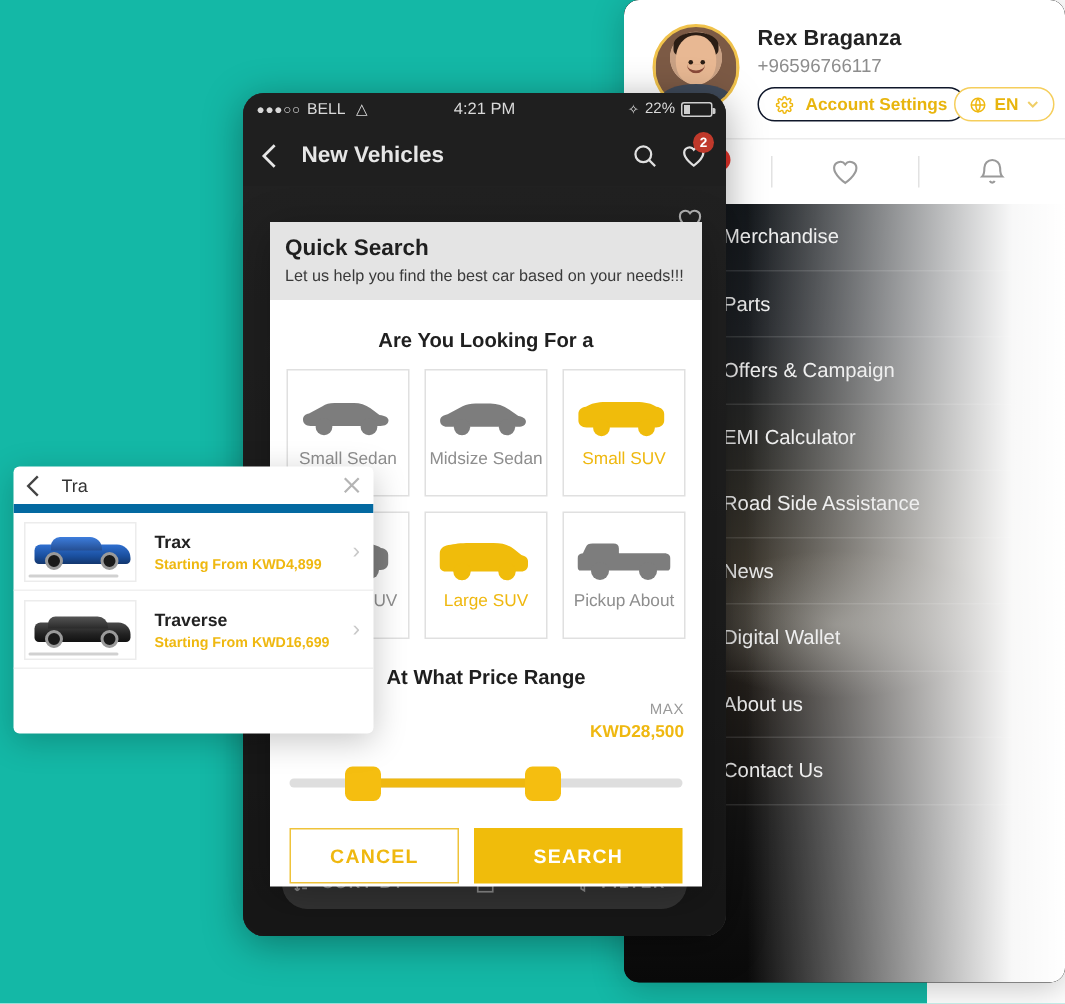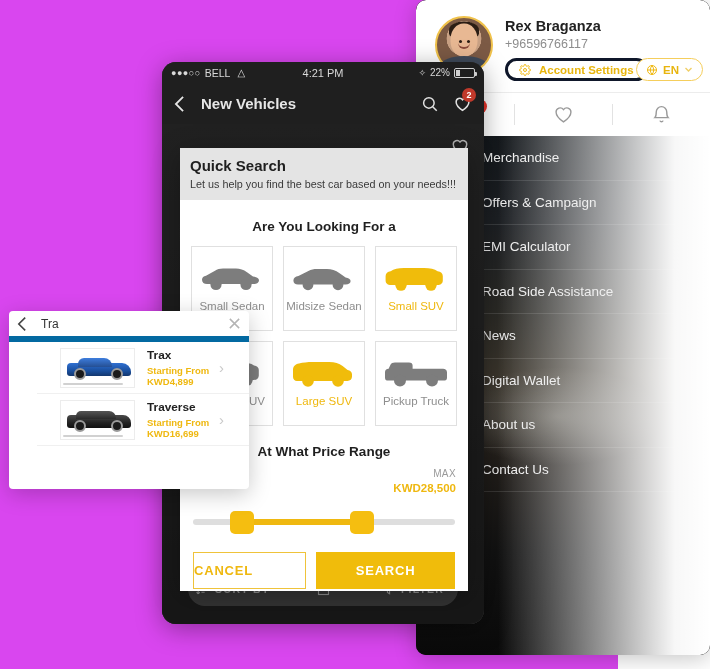--- a/index.html
+++ b/index.html
@@ -2,21 +2,21 @@
 <html><head>
 <meta charset="utf-8">
 <style>
   * { box-sizing: border-box; margin: 0; padding: 0; }
   html, body {
     width: 710px; height: 669px;
     background: #ffffff;
     font-family: "Liberation Sans", sans-serif;
     overflow: hidden;
   }
-  #stage { position: relative; width: 618px; height: 669px; background: #d946ef; }
+  #stage { position: relative; width: 618px; height: 669px; background: #14b8a6; }
 
   
   .right-panel {
     position: absolute; left: 416px; top: 0; width: 294px; height: 655px;
     border-radius: 10px; overflow: hidden;
     box-shadow: 0 4px 22px rgba(0,0,0,0.22);
     background: #111;
   }
   .acct-card {
     position: relative; width: 100%; height: 136px; background: #fff;
@@ -56,21 +56,21 @@
     position: absolute; left: 89px; top: 18px;
     font-size: 14.5px; font-weight: bold; color: #222;
   }
   .acct-phone {
     position: absolute; left: 89px; top: 37px;
     font-size: 12.5px; color: #8d8d8d;
   }
   .btn-acct {
     position: absolute; left: 89px; top: 58px; height: 23px;
     display: flex; align-items: center; gap: 8px;
-    padding: 0 11px; border: 3px solid #0f172a; border-radius: 12px;
+    padding: 0 11px; border: 1px solid #0f172a; border-radius: 12px;
     color: #E8B50E; font-size: 11.5px; font-weight: bold; background: #fff;
     cursor: pointer;
   }
   .btn-lang {
     position: absolute; left: 220px; top: 58px; height: 23px;
     display: flex; align-items: center; gap: 5px;
     padding: 0 9px; border: 1px solid #F5CE5C; border-radius: 12px;
     color: #E8B50E; font-size: 11.5px; font-weight: bold; background: #fff;
     cursor: pointer;
   }
@@ -208,21 +208,21 @@
   .slider .knob {
     position:absolute; top:1px; width:24px; height:23px; border-radius:5px;
     background:#F5BE10; cursor:pointer;
   }
   .slider .knob.k1 { left: 14%; } .slider .knob.k2 { left: 60%; }
 
   .modal-actions { display: flex; gap: 10px; padding: 18px 13px 0; }
   .btn-cancel {
     flex: 1; height: 37px; border: 1px solid #EFC33A; background: #fff;
     color: #EFB810; font-size: 13px; font-weight: bold; letter-spacing: 0.8px;
-    display:flex; align-items:center; cursor: pointer;
+    display:flex; align-items:center; justify-content:center; cursor: pointer;
   }
   .btn-search {
     flex: 1.25; height: 37px; border: none; background: #F0BC0B;
     color: #fff; font-size: 13px; font-weight: bold; letter-spacing: 0.8px;
     display:flex; align-items:center; justify-content:center; cursor: pointer;
   }
 
   
   .suggest {
     position: absolute; left: 9px; top: 311px; width: 240px; height: 178px;
@@ -232,22 +232,22 @@
   .suggest-bar {
     height: 31px; display: flex; align-items: center; padding: 0 8px;
     border-bottom: 6px solid #0369a1;
   }
   .suggest-input {
     flex: 1; margin-left: 14px; font-size: 12px; color: #333;
     border: none; outline: none; background: transparent;
     font-family: "Liberation Sans", sans-serif;
   }
   .sug-row {
-    height: 52px; display: flex; align-items: center; padding: 0 23px;
-    border-bottom: 1px solid #f0f0f0; cursor: pointer; margin-left: 28px;
+    height: 52px; display: flex; align-items: center; padding: 0 7px;
+    border-bottom: 1px solid #f0f0f0; cursor: pointer;
   }
   .sug-thumb {
     width: 75px; height: 40px; border: 1px solid #ececec; background: #fff;
     position: relative; overflow: hidden; flex: none;
   }
   .sug-info { margin-left: 12px; flex: 1; }
   .sug-name { font-size: 11.8px; font-weight: bold; color: #222; }
   .sug-price { font-size: 9.5px; font-weight: bold; color: #EFB810; margin-top: 3px; }
   .chev { color: #c9c9c9; font-size: 15px; padding-right: 2px; }
 
@@ -339,20 +339,23 @@
             <path d="M6 9a6 6 0 0 1 12 0c0 5 1.6 6.6 1.6 6.6H4.4S6 14 6 9z"></path>
             <path d="M10.2 19a1.9 1.9 0 0 0 3.6 0"></path>
           </svg>
         </div>
       </div>
     </div>
 
     <div class="menu-wrap">
       <div class="menu-item">
           <span>Merchandise</span>
+        </div>
+      <div class="menu-item">
+          <span>Parts</span>
         </div>
       <div class="menu-item">
           <span>Offers &amp; Campaign</span>
         </div>
       <div class="menu-item">
           <span>EMI Calculator</span>
         </div>
       <div class="menu-item">
           <span>Road Side Assistance</span>
         </div>
@@ -532,21 +535,21 @@
       </div>
 
       <div class="type-cell">
         <span>
           <svg width="62" height="28" viewBox="0 0 62 28" fill="#7d7d7d">
             <path d="M2 20.4c-1.2 0-2-1-2-2.6v-5.6c0-2 1.4-3.2 3.6-3.4l2-4.2C6.2 3.2 7.6 2.4 10 2.4h14c2.4 0 3.6 1 3.6 3.2v3.2H58c2.4 0 4 1.4 4 3.6v5.4c0 1.6-.8 2.6-2.2 2.6H2z"></path>
             <circle cx="15" cy="20.6" r="6"></circle>
               <circle cx="47" cy="20.6" r="6"></circle>
           </svg>
         </span>
-        <span class="type-label">Pickup Truck</span>
+        <span class="type-label">Pickup About</span>
       </div>
     </div>
 
     <div class="price-q">At What Price Range</div>
 
     <div class="maxwrap">
       <div class="max-lbl">MAX</div>
       <div class="max-val">KWD28,500</div>
     </div>
 

